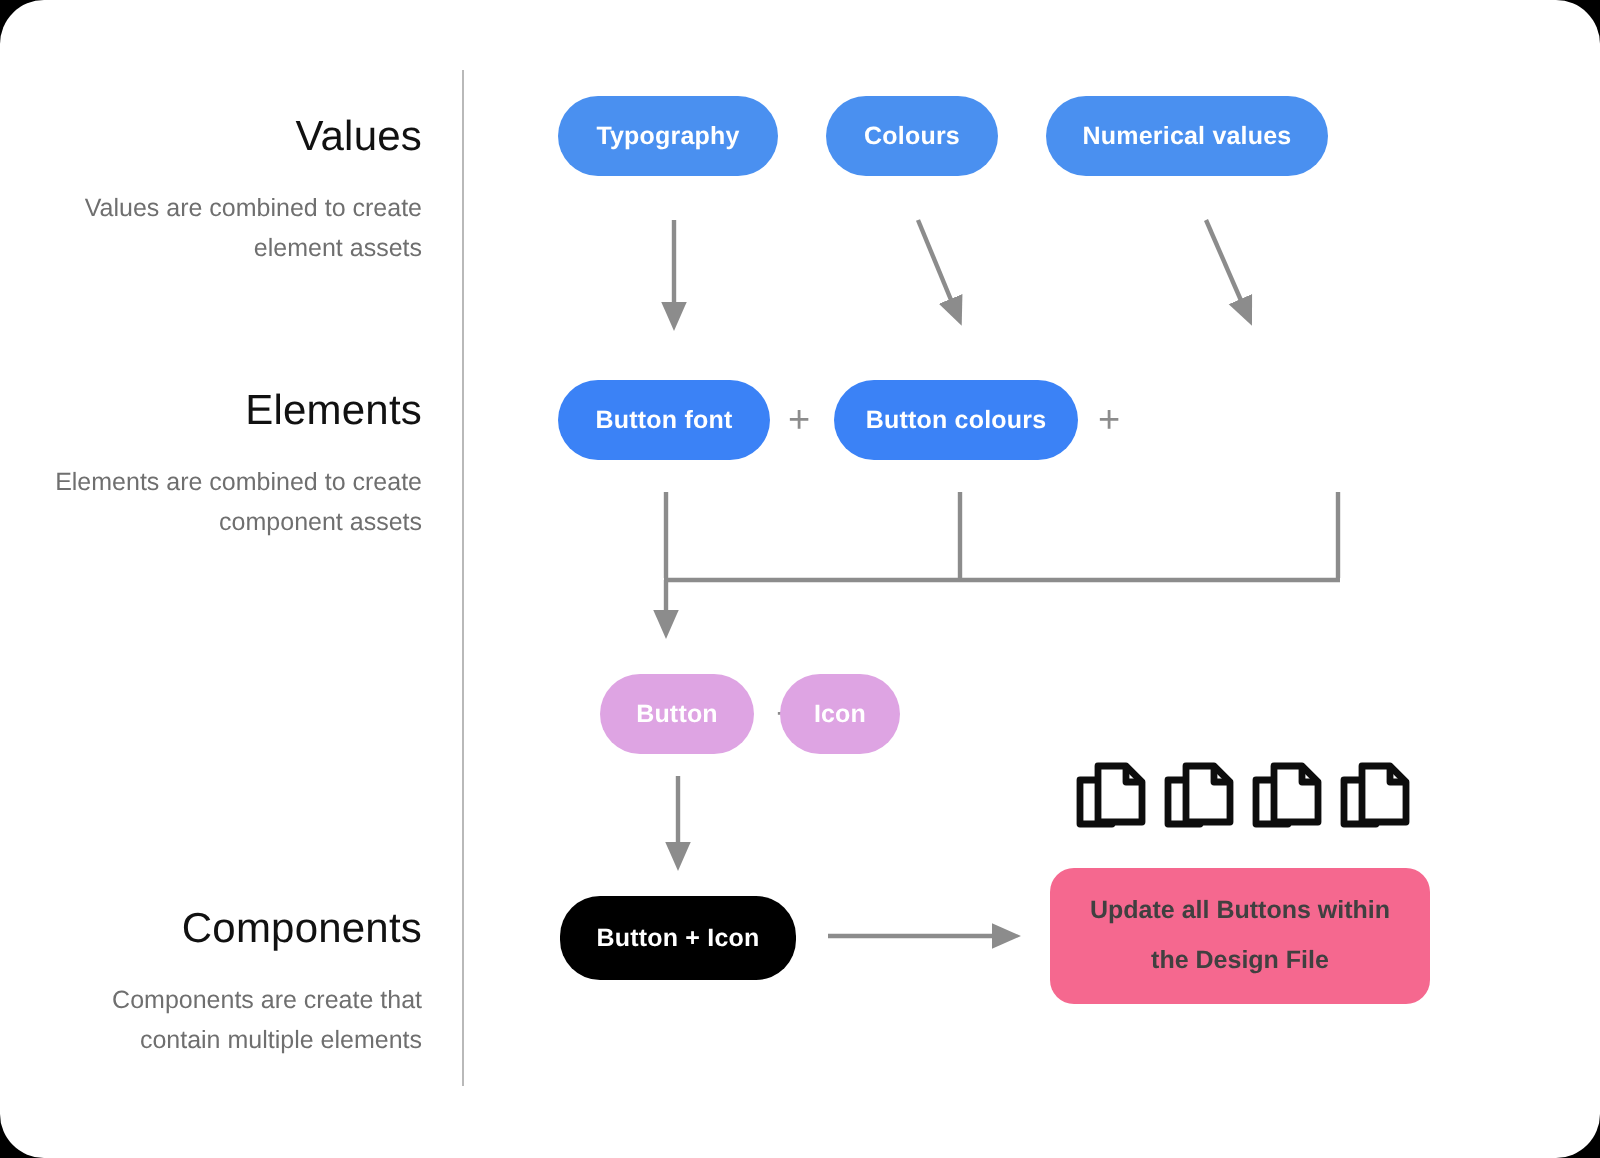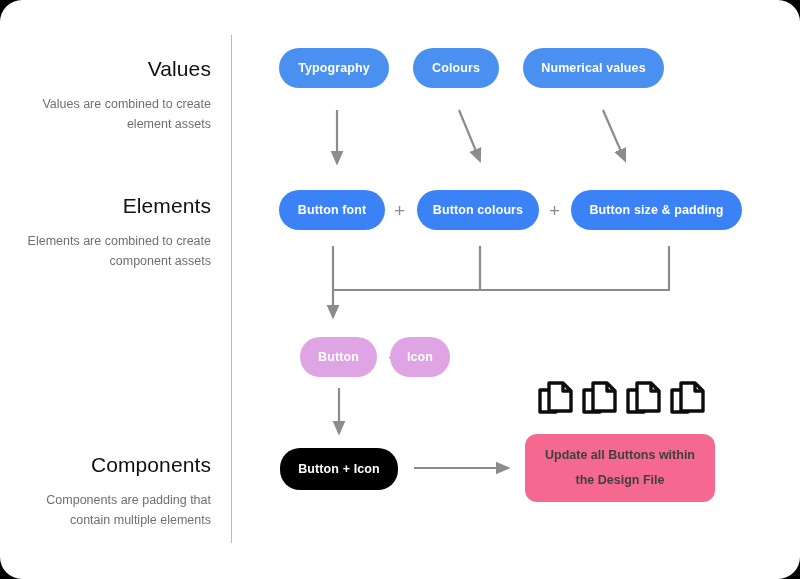--- a/index.html
+++ b/index.html
@@ -158,21 +158,21 @@
     <div class="rail-desc">Values are combined to create element assets</div>
   </div>
 
   <div class="rail-block" id="rail-elements">
     <div class="rail-title">Elements</div>
     <div class="rail-desc">Elements are combined to create component assets</div>
   </div>
 
   <div class="rail-block" id="rail-components">
     <div class="rail-title">Components</div>
-    <div class="rail-desc">Components are padding that contain multiple elements</div>
+    <div class="rail-desc">Components are create that contain multiple elements</div>
   </div>
 
   <svg id="connectors" viewBox="0 0 800 579" xmlns="http://www.w3.org/2000/svg">
     <defs>
       <marker id="arrowhead" markerWidth="7" markerHeight="7" refX="3.2" refY="3.3" orient="auto" markerUnits="strokeWidth">
         <path d="M0,0.4 L6.6,3.3 L0,6.2 z" fill="#8c8c8c"></path>
       </marker>
     </defs>
 
     <g>
@@ -213,23 +213,20 @@
   </div>
 
   <div class="pill pink" id="pill-button-font">
     <span>Button font</span>
   </div>
   <div class="plus" id="plus-1">+</div>
   <div class="pill pink" id="pill-button-colours">
     <span>Button colours</span>
   </div>
   <div class="plus" id="plus-2">+</div>
-  <div class="pill pink" id="pill-button-size">
-    <span>Button size &amp; padding</span>
-  </div>
 
   <div class="pill purple" id="pill-button">
     <span>Button</span>
   </div>
   <div class="plus" id="plus-3">+</div>
   <div class="pill purple" id="pill-icon">
     <span>Icon</span>
   </div>
 
   <div class="pill black" id="pill-button-icon">

